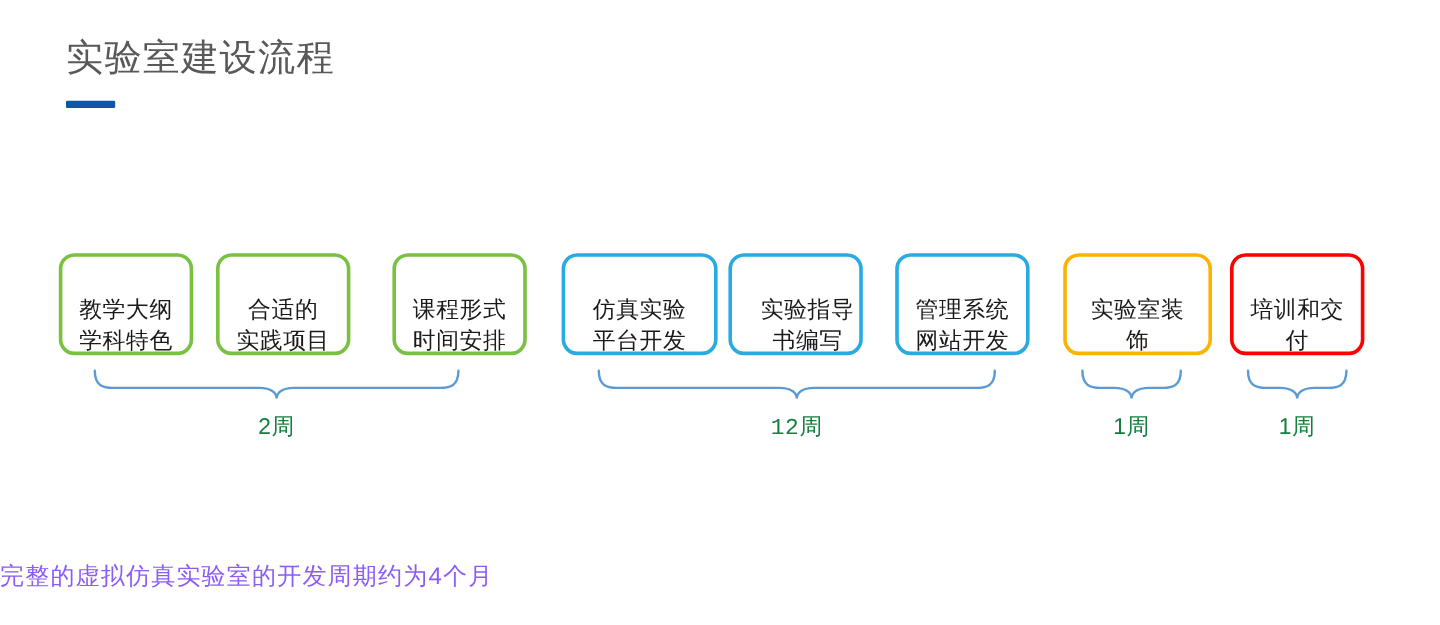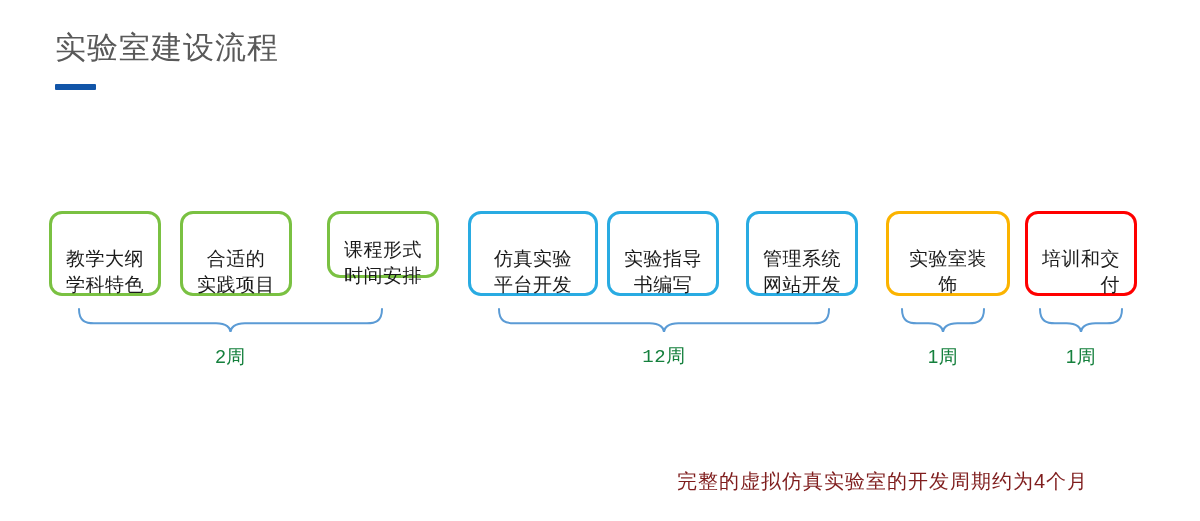--- a/index.html
+++ b/index.html
@@ -96,24 +96,24 @@
     letter-spacing: 0.5px;
     white-space: nowrap;
   }
 
   
   #footer-note {
     position: absolute;
     left: 0;
     top: 467px;
     width: 1088px;
-    text-align: right;
+    text-align: left;
     font-size: 20px;
     line-height: 28px;
-    color: #7f1d1d;
+    color: #8b5cf6;
     font-weight: 400;
     letter-spacing: 1px;
   }
 </style>
 </head>
 <body>
 
 <div id="slide">
 
   <div id="title-block">
@@ -124,41 +124,41 @@
   <div id="stage">
 
   <div class="phase-box" style="left: 49px; top: 211px; width: 112px; height: 85px; border-color: rgb(122, 193, 66);">
         <div class="phase-label">教学大纲
 学科特色</div>
       </div>
       <div class="phase-box" style="left: 180px; top: 211px; width: 112px; height: 85px; border-color: rgb(122, 193, 66);">
         <div class="phase-label">合适的
 实践项目</div>
       </div>
-      <div class="phase-box" style="left: 327px; top: 211px; width: 112px; height: 67px; border-color: rgb(122, 193, 66);">
+      <div class="phase-box" style="left: 327px; top: 211px; width: 112px; height: 85px; border-color: rgb(122, 193, 66);">
         <div class="phase-label">课程形式
 时间安排</div>
       </div>
       <div class="phase-box" style="left: 468px; top: 211px; width: 130px; height: 85px; border-color: rgb(41, 171, 226);">
         <div class="phase-label">仿真实验
 平台开发</div>
       </div>
-      <div class="phase-box" style="left: 607px; top: 211px; width: 112px; height: 85px; border-color: rgb(41, 171, 226);">
+      <div class="phase-box" style="left: 607px; top: 211px; width: 112px; height: 85px; border-color: rgb(41, 171, 226); justify-content: flex-end;">
         <div class="phase-label">实验指导
 书编写</div>
       </div>
       <div class="phase-box" style="left: 746px; top: 211px; width: 112px; height: 85px; border-color: rgb(41, 171, 226);">
         <div class="phase-label">管理系统
 网站开发</div>
       </div>
       <div class="phase-box" style="left: 886px; top: 211px; width: 124px; height: 85px; border-color: rgb(251, 179, 0);">
         <div class="phase-label">实验室装
 饰</div>
       </div>
-      <div class="phase-box" style="left: 1025px; top: 211px; width: 112px; height: 85px; border-color: rgb(255, 0, 0); text-align: right;">
+      <div class="phase-box" style="left: 1025px; top: 211px; width: 112px; height: 85px; border-color: rgb(255, 0, 0);">
         <div class="phase-label">培训和交
 付</div>
       </div>
       <div class="brace-group" style="left: 78px; top: 308px; width: 305px;">
         <svg class="brace-svg" width="305" height="30" viewBox="0 0 305 30">
           <path d="M 1,1 C 1,13.6 8,15.2 16,15.2 L 138.1,15.2 C 148.5,15.2 152.5,20 152.5,24 C 152.5,20 156.5,15.2 166.9,15.2 L 289,15.2 C 297,15.2 304,13.6 304,1" fill="none" stroke="#5B9BD5" stroke-width="2" stroke-linecap="round"></path>
         </svg>
         <div class="brace-label">2周</div>
       </div>
       <div class="brace-group" style="left: 498px; top: 308px; width: 332px; font-family: Liberation Mono, monospace;">

